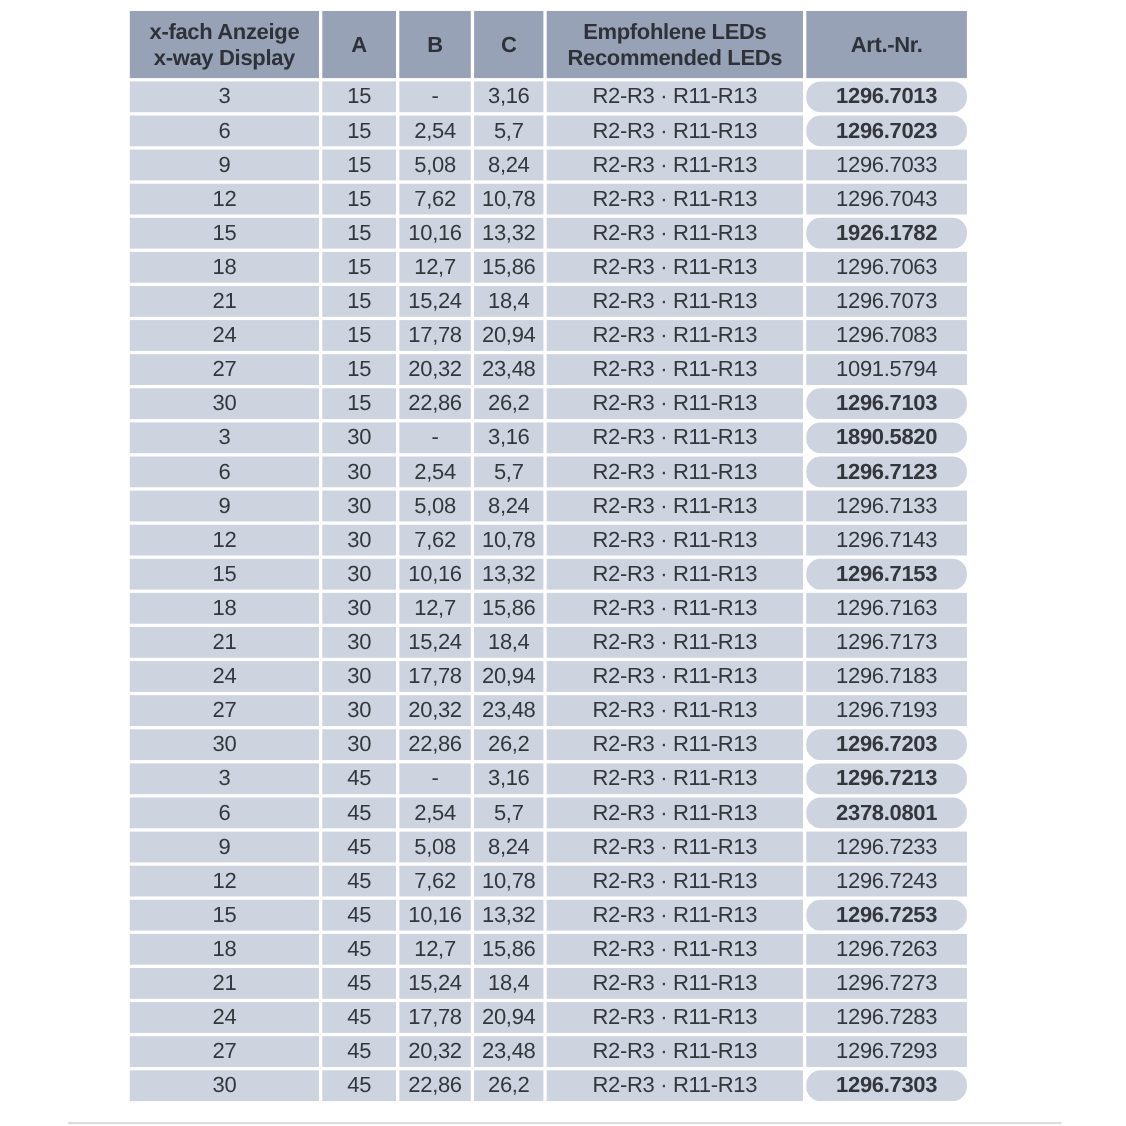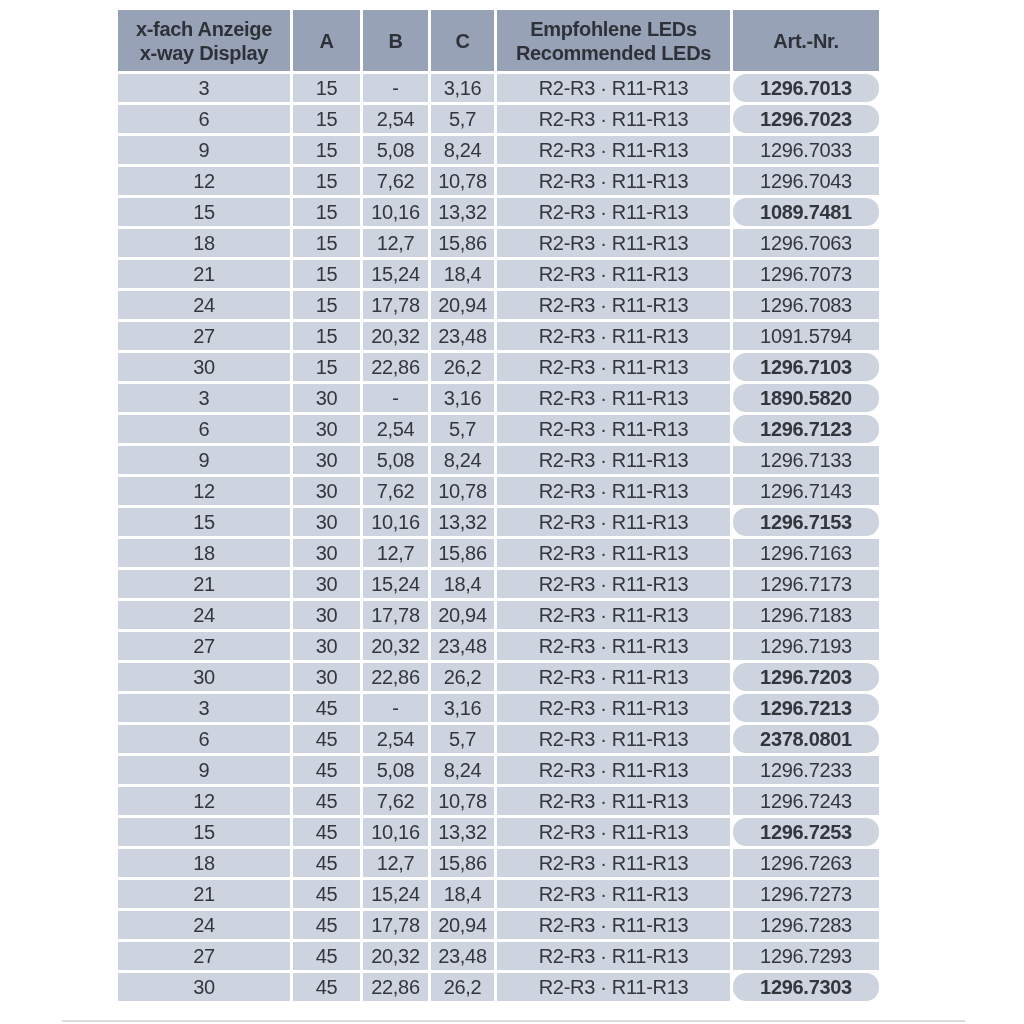--- a/index.html
+++ b/index.html
@@ -136,21 +136,21 @@
     <td>10,78</td>
     <td>R2-R3 · R11-R13</td>
     <td>1296.7043</td>
   </tr>
         <tr>
     <td>15</td>
     <td>15</td>
     <td>10,16</td>
     <td>13,32</td>
     <td>R2-R3 · R11-R13</td>
-    <td class="bold">1089.7481</td>
+    <td class="bold">1926.1782</td>
   </tr>
         <tr>
     <td>18</td>
     <td>15</td>
     <td>12,7</td>
     <td>15,86</td>
     <td>R2-R3 · R11-R13</td>
     <td>1296.7063</td>
   </tr>
         <tr>

